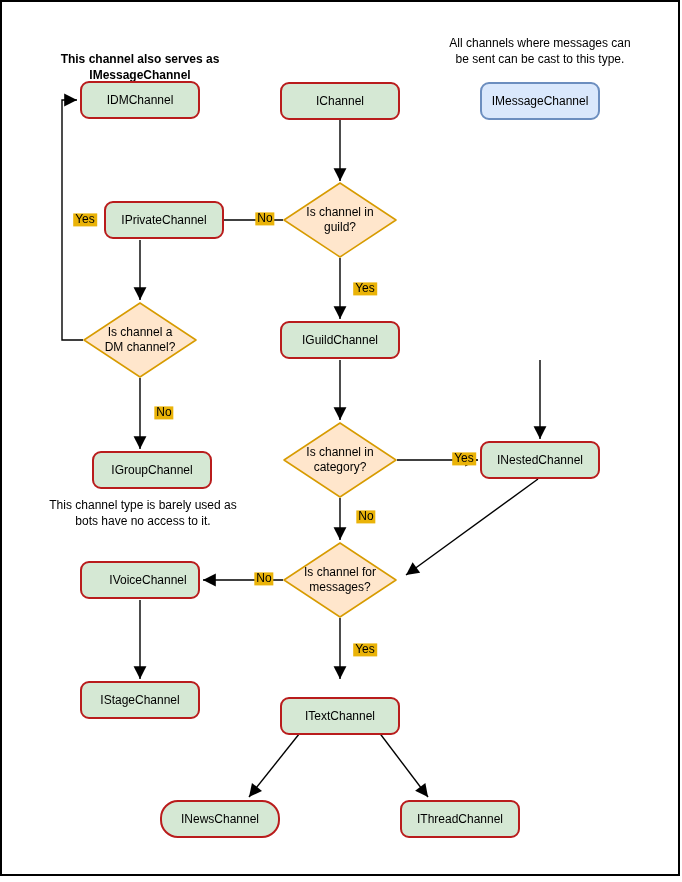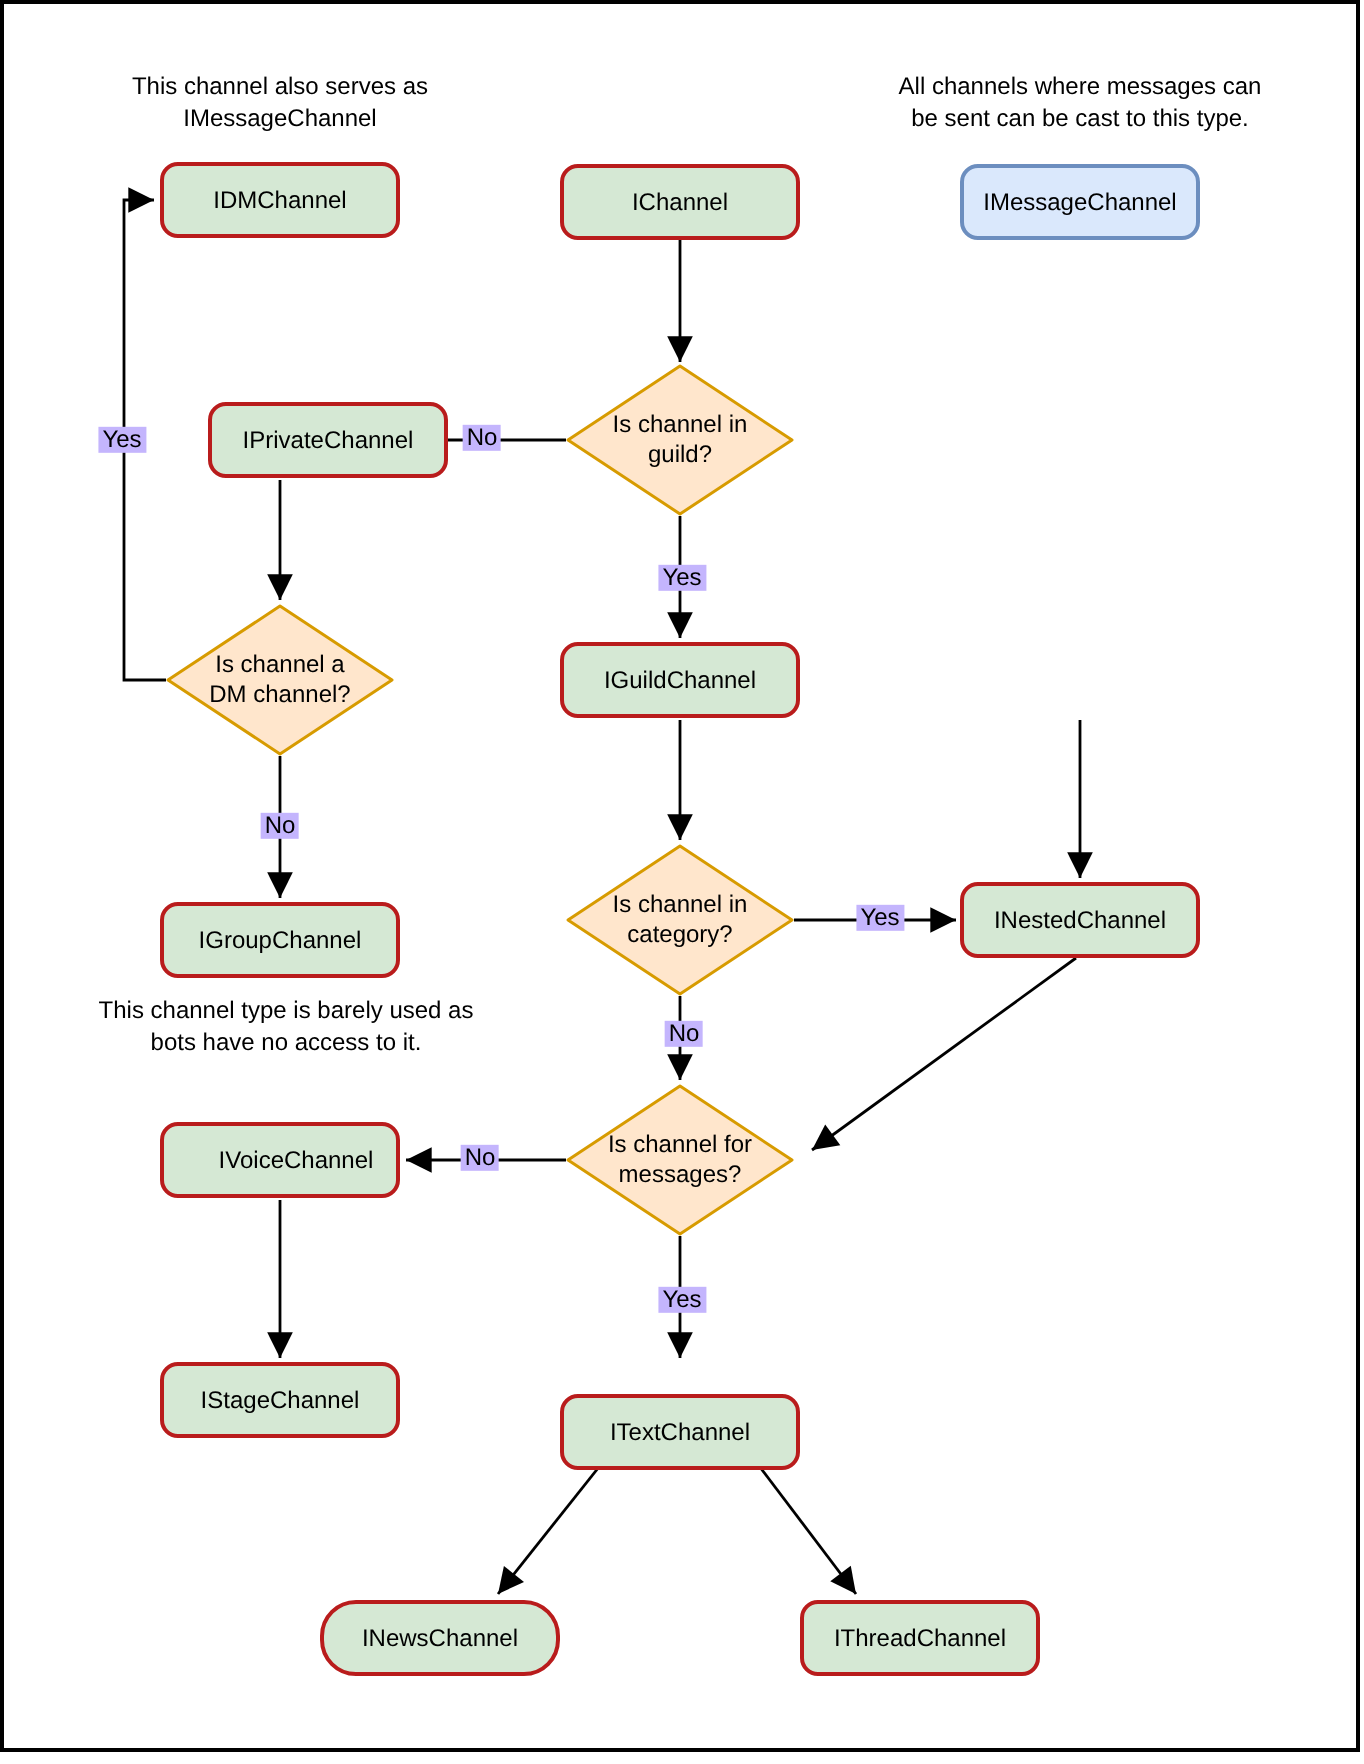--- a/index.html
+++ b/index.html
@@ -79,40 +79,41 @@
     align-items: center;
     justify-content: center;
     text-align: center;
     font-size: 12px;
     line-height: 1.25;
     white-space: pre-line;
   }
   .elabel {
     position: absolute;
     transform: translate(-50%, -50%);
-    background: #c4b5fd;
+    background: #eab308;
     font-size: 12px;
     line-height: 1.1;
     padding: 0 2px;
+    margin-left: 24px;
   }
   .note {
     position: absolute;
     text-align: center;
     font-size: 12px;
     line-height: 1.32;
     white-space: pre-line;
   }
   
   #n-idm      { left: 80px;  top: 81px;  }
   #n-ichannel { left: 280px; top: 82px;  }
   #n-imsg     { left: 480px; top: 82px;  }
   #n-ipriv    { left: 80px;  top: 201px; margin-left: 24px; }
   #n-iguild   { left: 280px; top: 321px; }
   #n-icat     { left: 480px; top: 321px; }
-  #n-igroup   { left: 80px;  top: 451px; }
+  #n-igroup   { left: 92px;  top: 451px; }
   #n-inested  { left: 480px; top: 441px; }
   #n-ivoice   { left: 80px;  top: 561px; padding-left: 16px; }
   #n-istage   { left: 80px;  top: 681px; }
   #n-itext    { left: 280px; top: 697px; }
   #n-inews    { left: 160px; top: 800px; border-radius: 18px; }
   #n-ithread  { left: 400px; top: 800px; }
   
   #d-guild    { left: 283px; top: 182px; }
   #d-dm       { left: 83px;  top: 302px; }
   #d-cat      { left: 283px; top: 422px; }
@@ -120,21 +121,21 @@
   
   #el-0 { left: 241px; top: 219px; }
   #el-1 { left: 341px; top: 289px; }
   #el-2 { left: 61px;  top: 220px; }
   #el-3 { left: 140px; top: 413px; }
   #el-4 { left: 440px; top: 459px; }
   #el-5 { left: 342px; top: 517px; }
   #el-6 { left: 240px; top: 579px; }
   #el-7 { left: 341px; top: 650px; }
   
-  #note-0 { left: 30px;  top: 36px;  width: 220px; }
+  #note-0 { left: 30px;  top: 52px;  width: 220px; font-weight: bold; }
   #note-1 { left: 420px; top: 36px;  width: 240px; }
   #note-2 { left: 23px;  top: 498px; width: 240px; }
 </style>
 </head>
 <body>
 
 <div class="canvas">
 
   <svg class="edges" viewBox="0 0 682 882" aria-hidden="true">
     <defs>

